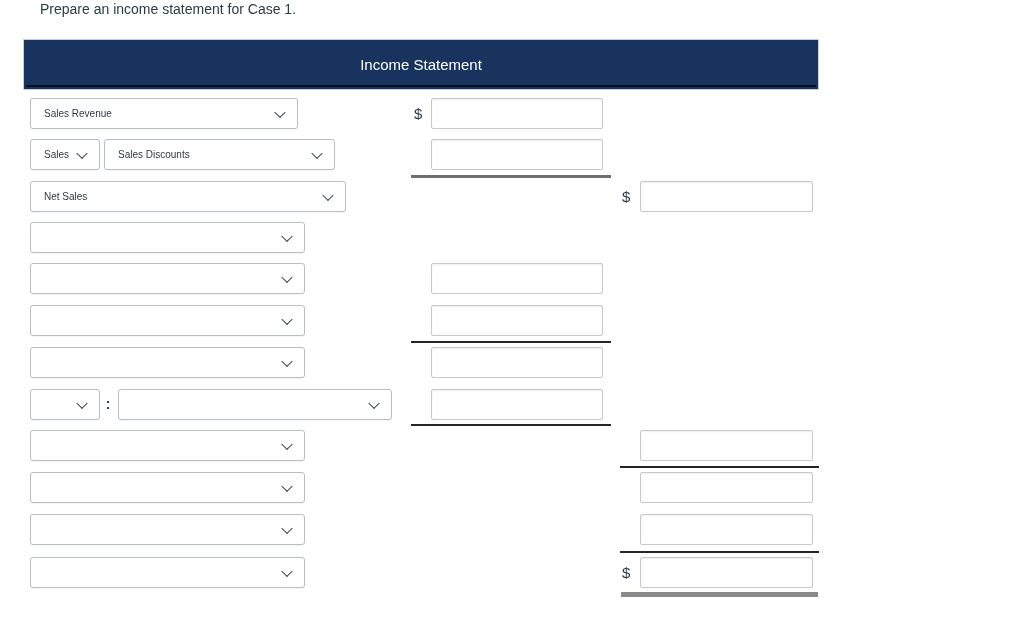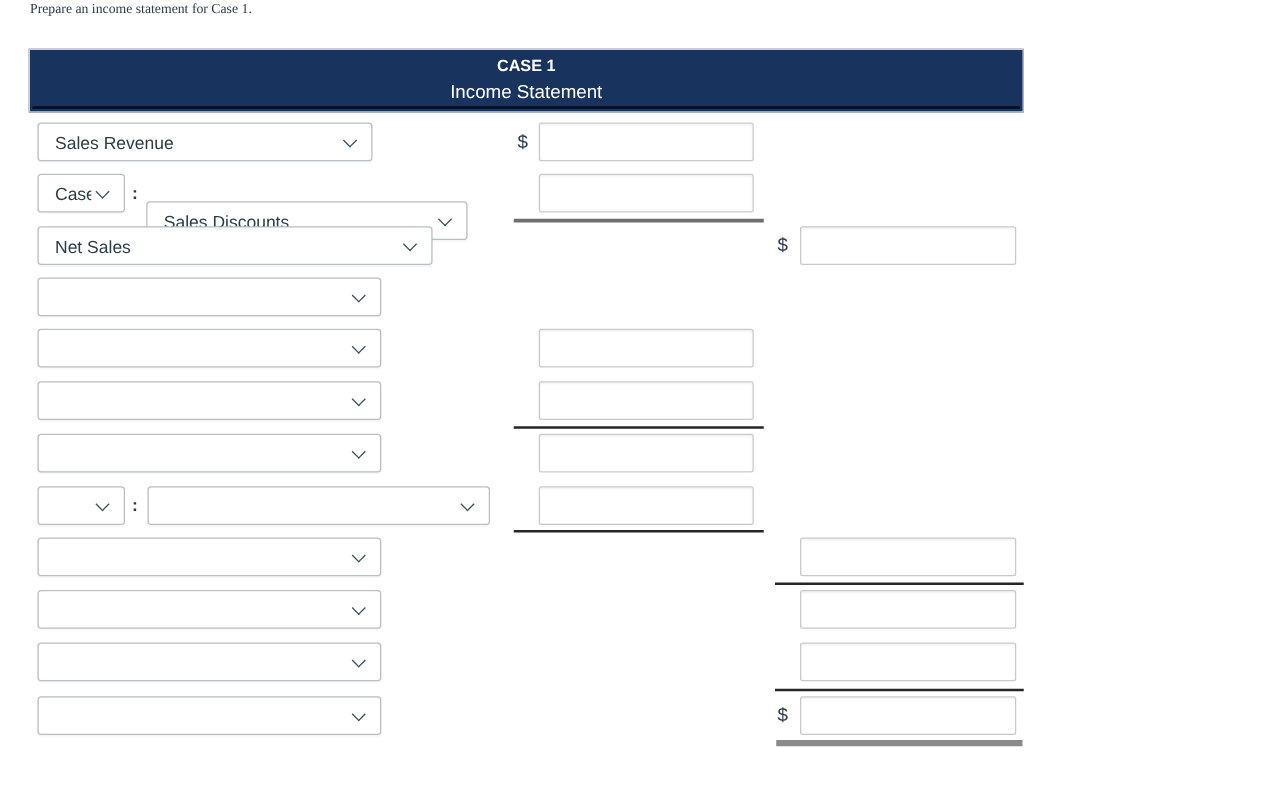--- a/index.html
+++ b/index.html
@@ -1,31 +1,31 @@
 <!DOCTYPE html>
 <html><head>
 <meta charset="utf-8">
 <style>
   html,body{margin:0;padding:0;background:#ffffff;}
   body{width:1024px;height:629px;font-family:"Liberation Sans",sans-serif;-webkit-font-smoothing:antialiased;}
   .sheet{position:relative;width:1024px;height:629px;background:#ffffff;overflow:hidden;}
 
-  .instruction{position:absolute;left:24px;top:1px;font-size:11px;color:#2d3b45;font-family:Liberation Serif, serif;}
+  .instruction{position:absolute;left:40px;top:1px;font-size:14px;color:#2d3b45;}
 
   .hdr{position:absolute;left:23px;top:39px;width:796px;height:51px;box-sizing:border-box;
        background:#17335e;border:1px solid #c9cede;color:#ffffff;text-align:center;
        display:flex;flex-direction:column;justify-content:center;line-height:1.45;}
   .hdr .l1{font-size:13px;font-weight:bold;}
   .hdr .l2{font-size:15px;font-weight:normal;}
   .hdr-rule{position:absolute;left:2px;right:2px;bottom:2px;height:2px;background:#060d1c;}
 
   .dd{position:absolute;height:31px;box-sizing:border-box;background:#ffffff;
       border:1px solid #b7bec4;border-radius:3px;box-shadow:0 1px 1px rgba(0,0,0,0.04);
       display:flex;align-items:center;padding:0 26px 0 13px;cursor:pointer;}
-  .dd-text{font-size:14px;color:#2d3b45;white-space:nowrap;overflow:hidden;}
+  .dd-text{font-size:10px;color:#2d3b45;white-space:nowrap;overflow:hidden;}
   .chev{position:absolute;right:13px;top:50%;width:7px;height:7px;
         border-right:1.6px solid #394b58;border-bottom:1.6px solid #394b58;
         transform:translateY(-70%) rotate(45deg);}
 
   .amt{position:absolute;height:31px;box-sizing:border-box;background:#ffffff;
        border:1px solid #c9c9c9;border-radius:2px;box-shadow:inset 0 1px 2px rgba(0,0,0,0.07);
        padding:0 8px;font-size:13px;color:#2d3b45;font-family:"Liberation Sans",sans-serif;}
 
   .dollar{position:absolute;font-size:15px;color:#2c3a4e;line-height:31px;}
   .colon{position:absolute;width:16px;text-align:center;font-size:14px;font-weight:bold;
@@ -36,38 +36,37 @@
   .rule-total{position:absolute;height:5px;background:#8a8a8a;}
 </style>
 </head>
 <body>
 
 <div class="sheet">
 
   <div class="instruction">Prepare an income statement for Case 1.</div>
 
   <div class="hdr">
-    <div class="l1">CASE 1</div>
     <div class="l2">Income Statement</div>
     <div class="hdr-rule"></div>
   </div>
 
   <div class="dd" style="left:30px;top:98px;width:268px;">
     <span class="dd-text">Sales Revenue</span>
     <span class="chev"></span>
   </div>
   <div class="dollar" style="left:414px;top:98px;">$</div>
   <input type="text" class="amt" style="left: 431px; top: 98px; width: 172px;" value="">
 
   <div class="dd" style="left:30px;top:139px;width:70px;">
-    <span class="dd-text">Case</span>
+    <span class="dd-text">Sales</span>
     <span class="chev"></span>
   </div>
   <div class="colon" style="left:100px;top:139px;">:</div>
-  <div class="dd" style="left:117px;top:139px;width:257px;margin-top:22px;">
+  <div class="dd" style="left:104px;top:139px;width:231px;">
     <span class="dd-text">Sales Discounts</span>
     <span class="chev"></span>
   </div>
   <input type="text" class="amt" style="left: 431px; top: 139px; width: 172px;" value="">
   <div class="rule-gray" style="left:411px;top:175px;width:200px;"></div>
 
   <div class="dd" style="left:30px;top:181px;width:316px;">
     <span class="dd-text">Net Sales</span>
     <span class="chev"></span>
   </div>

